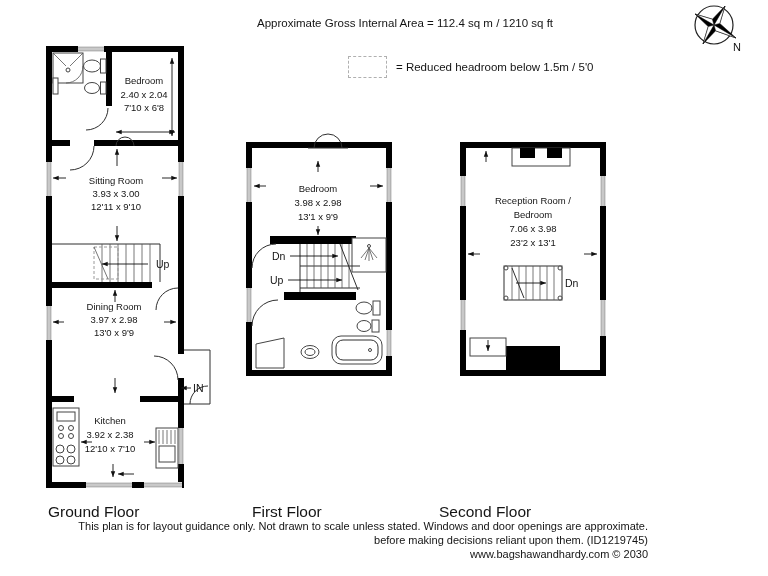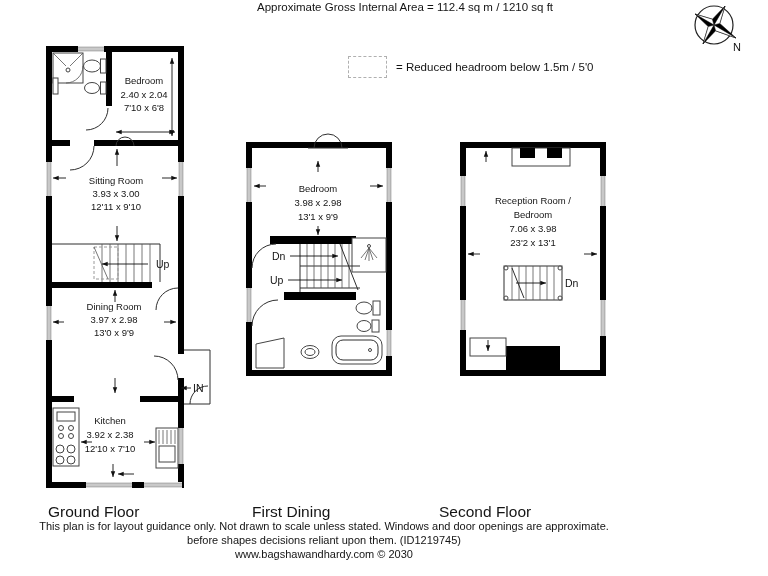--- a/index.html
+++ b/index.html
@@ -1,24 +1,24 @@
 <!DOCTYPE html>
 <html><head>
 <meta charset="utf-8">
 <style>
   html,body{margin:0;padding:0;background:#ffffff;}
   body{width:768px;height:576px;position:relative;overflow:hidden;
        font-family:"Liberation Sans",sans-serif;color:#141414;}
   .abs{position:absolute;}
-  #header-title{top:1px;left:405px;transform:translateX(-50%);font-size:11.5px;white-space:nowrap;}
+  #header-title{top:17px;left:405px;transform:translateX(-50%);font-size:11.5px;white-space:nowrap;}
   #legend{top:56px;left:316px;display:flex;align-items:center;gap:9px;padding-left:32px;}
   #legend .dash-box{width:37px;height:20px;border:1px dashed #b0b0b0;background:#fff;}
   #legend .legend-text{font-size:11.5px;white-space:nowrap;}
   .floor-label{font-size:15.5px;font-weight:normal;white-space:nowrap;}
-  #footer{top:519px;left:0;width:648px;text-align:center;font-size:11px;line-height:14.2px;}
+  #footer{top:519px;left:0;width:648px;text-align:right;font-size:11px;line-height:14.2px;}
   #footer p{margin:0;}
   svg.plan{position:absolute;overflow:visible;}
   .wall{fill:#000;}
   .thin{stroke:#2f2f2f;stroke-width:1;fill:none;}
   .tread{stroke:#555;stroke-width:0.8;fill:none;}
   .win{stroke:#777;stroke-width:0.8;}
   .winbg{fill:#fff;}
   .fixture{stroke:#444;stroke-width:1;fill:#fff;}
   .dashzone{stroke:#9a9a9a;stroke-width:1;stroke-dasharray:3 2;fill:none;}
   .dim{stroke:#111;stroke-width:0.9;fill:none;}
@@ -344,20 +344,20 @@
     <line class="dim" x1="28" y1="22" x2="28" y2="11" marker-end="url(#m-s)"></line>
   </g>
   <text x="75" y="64">Reception Room /</text>
   <text x="75" y="78">Bedroom</text>
   <text x="75" y="92">7.06 x 3.98</text>
   <text x="75" y="106">23'2 x 13'1</text>
   <text class="dir" x="107" y="147">Dn</text>
 </svg>
 
 <div class="abs floor-label" style="left:48px;top:503px">Ground Floor</div>
-<div class="abs floor-label" style="left:252px;top:503px">First Dining</div>
+<div class="abs floor-label" style="left:252px;top:503px">First Floor</div>
 <div class="abs floor-label" style="left:439px;top:503px">Second Floor</div>
 
 <div id="footer" class="abs">
   <p>This plan is for layout guidance only. Not drawn to scale unless stated. Windows and door openings are approximate.</p>
-  <p>before shapes decisions reliant upon them. (ID1219745)</p>
+  <p>before making decisions reliant upon them. (ID1219745)</p>
   <p>www.bagshawandhardy.com © 2030</p>
 </div>
 
 </body></html>

